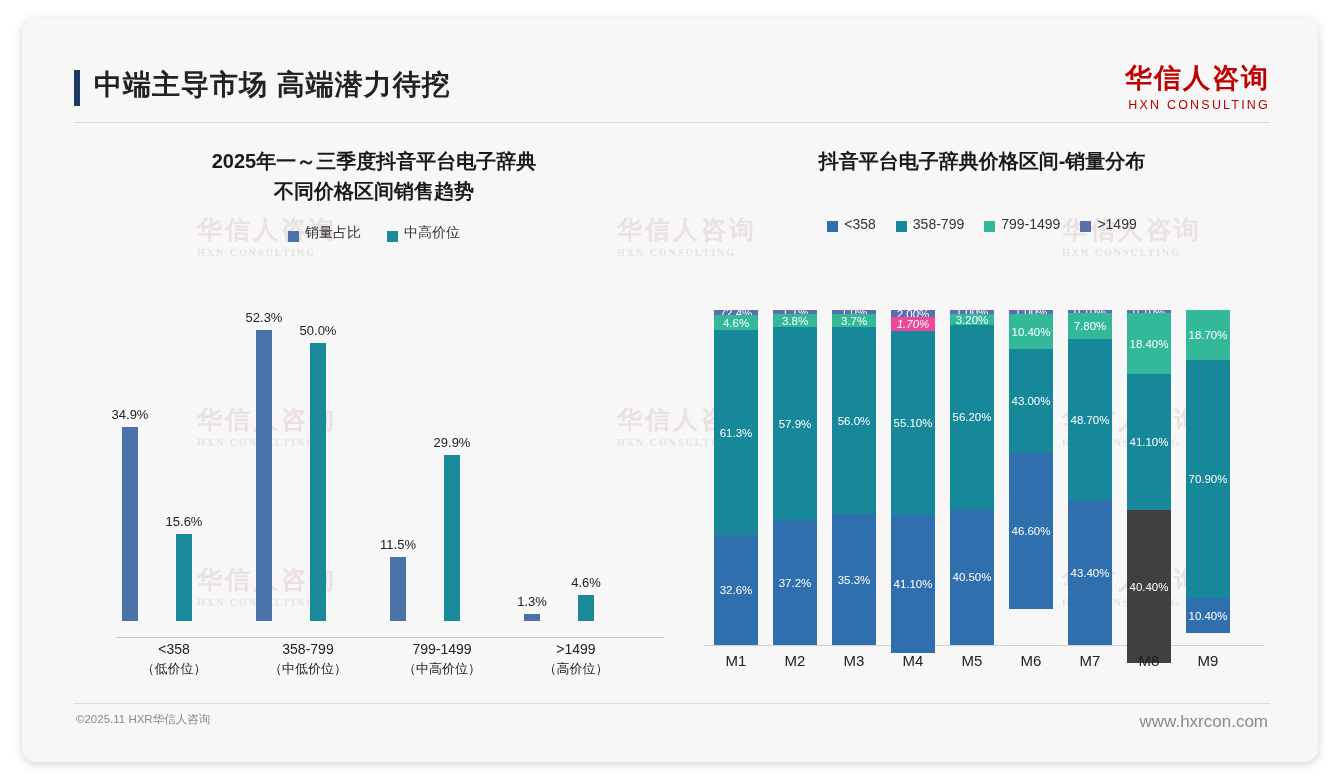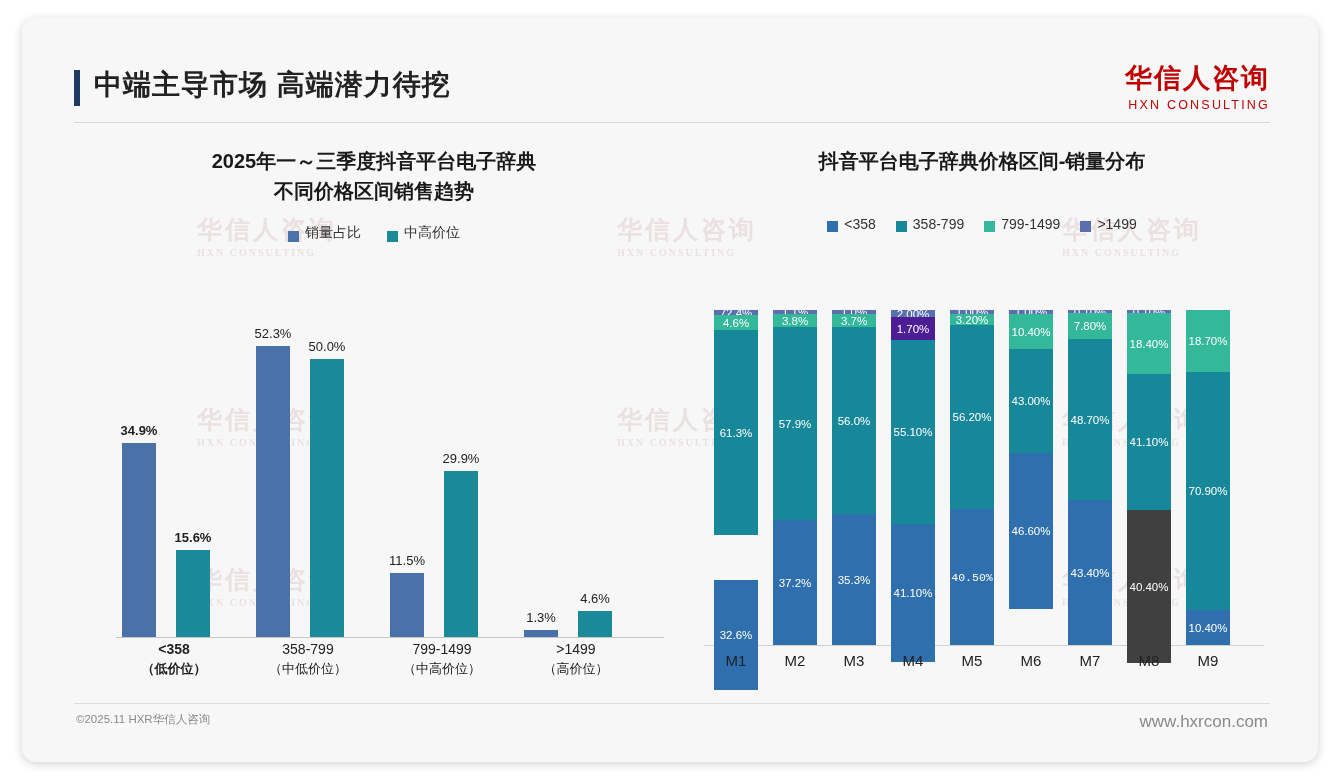--- a/index.html
+++ b/index.html
@@ -67,21 +67,21 @@
     gap:26px;margin-top:18px;
   }
   .legend-item{display:flex;align-items:flex-end;font-size:14px;color:#333;}
   .legend-swatch{width:11px;height:11px;margin-right:6px;display:inline-block;}
 
   
   .plot-left{position:absolute;left:0;top:150px;width:600px;height:420px;}
   .axis-line{position:absolute;left:42px;right:10px;bottom:78px;height:1px;background:#c7c7c7;}
   .group{position:absolute;bottom:79px;width:140px;height:330px;}
   .bars{position:absolute;bottom:0;left:0;width:140px;height:330px;}
-  .bar{position:absolute;bottom:0;width:34px;}
+  .bar{position:absolute;bottom:16px;width:16px;}
   .bar .lbl{
     position:absolute;left:50%;transform:translateX(-50%);
     bottom:100%;margin-bottom:5px;font-size:13px;color:#222;white-space:nowrap;
   }
   .bar.b1{left:18px;background:#4a72a8;}
   .bar.b2{left:72px;background:#1a8a9b;}
   .grp-label{
     position:absolute;top:332px;left:0;width:140px;text-align:center;
     font-size:14px;color:#222;line-height:20px;
   }
@@ -170,21 +170,21 @@
       </div>
       <div class="legend-item">
         <span class="legend-swatch" style="background:#1a8a9b"></span>
         <span>中高价位</span>
       </div>
     </div>
 
     <div class="plot-left">
       <div class="axis-line"></div>
 
-      <div class="group" style="left:30px;font-weight:bold;">
+      <div class="group" style="left:30px;">
         <div class="bars">
           <div class="bar b1" style="height:194px;">
             <span class="lbl">34.9%</span>
           </div>
           <div class="bar b2" style="height:87px;">
             <span class="lbl">15.6%</span>
           </div>
         </div>
         <div class="grp-label">
           <span>&lt;358</span>
@@ -269,21 +269,21 @@
       <div class="stack" style="left:20px;">
         <div class="seg" style="height:5px;background:#5b6fae;">
           <span>72.4%</span>
         </div>
         <div class="seg" style="height:15px;background:#33b99a;">
           <span>4.6%</span>
         </div>
         <div class="seg" style="height:205px;background:#16889a;">
           <span>61.3%</span>
         </div>
-        <div class="seg" style="height:110px;background:#2f6fad;margin-top:45px;">
+        <div class="seg" style="height:110px;background:#2f6fad;">
           <span>32.6%</span>
         </div>
         <div class="stack-label">M1</div>
       </div>
 
       <div class="stack" style="left:79px;">
         <div class="seg" style="height:4px;background:#5b6fae;">
           <span>1.1%</span>
         </div>
         <div class="seg" style="height:13px;background:#33b99a;">
@@ -311,21 +311,21 @@
         <div class="seg" style="height:131px;background:#2f6fad;">
           <span>35.3%</span>
         </div>
         <div class="stack-label">M3</div>
       </div>
 
       <div class="stack" style="left:197px;">
         <div class="seg" style="height:7px;background:#5b6fae;">
           <span>2.00%</span>
         </div>
-        <div class="seg" style="height:23px;background:#4c1d95;">
+        <div class="seg" style="height:14px;background:#ec4899;font-style:italic;">
           <span>1.70%</span>
         </div>
         <div class="seg" style="height:184px;background:#16889a;">
           <span>55.10%</span>
         </div>
         <div class="seg" style="height:138px;background:#2f6fad;">
           <span>41.10%</span>
         </div>
         <div class="stack-label">M4</div>
       </div>
@@ -333,21 +333,21 @@
       <div class="stack" style="left:256px;">
         <div class="seg" style="height:4px;background:#5b6fae;">
           <span>1.00%</span>
         </div>
         <div class="seg" style="height:11px;background:#33b99a;">
           <span>3.20%</span>
         </div>
         <div class="seg" style="height:184px;background:#16889a;">
           <span>56.20%</span>
         </div>
-        <div class="seg" style="height:136px;background:#2f6fad;font-family:Liberation Mono, monospace;">
+        <div class="seg" style="height:136px;background:#2f6fad;">
           <span>40.50%</span>
         </div>
         <div class="stack-label">M5</div>
       </div>
 
       <div class="stack" style="left:315px;">
         <div class="seg" style="height:4px;background:#5b6fae;">
           <span>1.00%</span>
         </div>
         <div class="seg" style="height:35px;background:#33b99a;">
@@ -391,21 +391,21 @@
         <div class="seg" style="height:153px;background:#404040;">
           <span>40.40%</span>
         </div>
         <div class="stack-label">M8</div>
       </div>
 
       <div class="stack" style="left:492px;">
         <div class="seg" style="height:0px;background:#5b6fae;">
           <span></span>
         </div>
-        <div class="seg" style="height:62px;background:#33b99a;">
+        <div class="seg" style="height:50px;background:#33b99a;">
           <span>18.70%</span>
         </div>
         <div class="seg" style="height:238px;background:#16889a;">
           <span>70.90%</span>
         </div>
         <div class="seg" style="height:35px;background:#2f6fad;">
           <span>10.40%</span>
         </div>
         <div class="stack-label">M9</div>
       </div>

